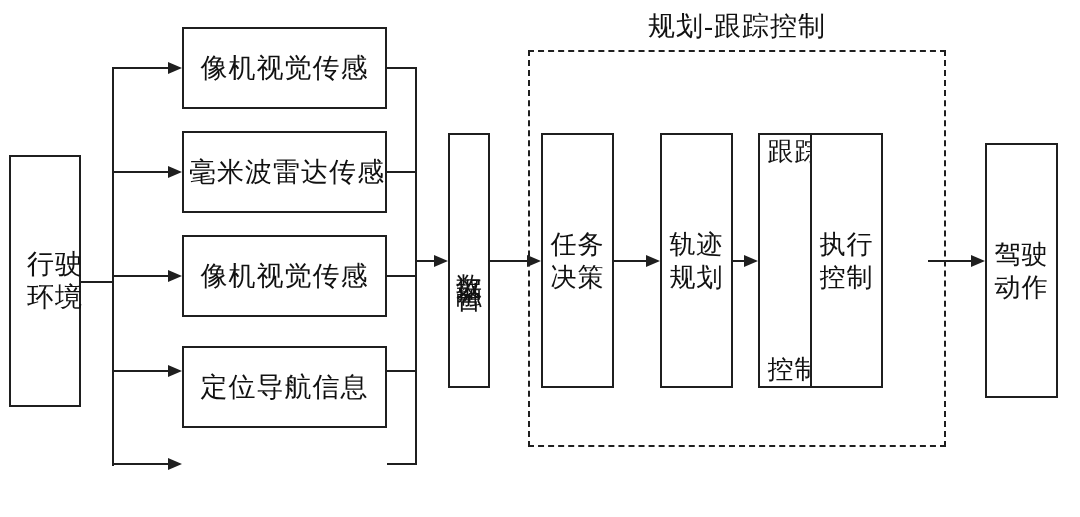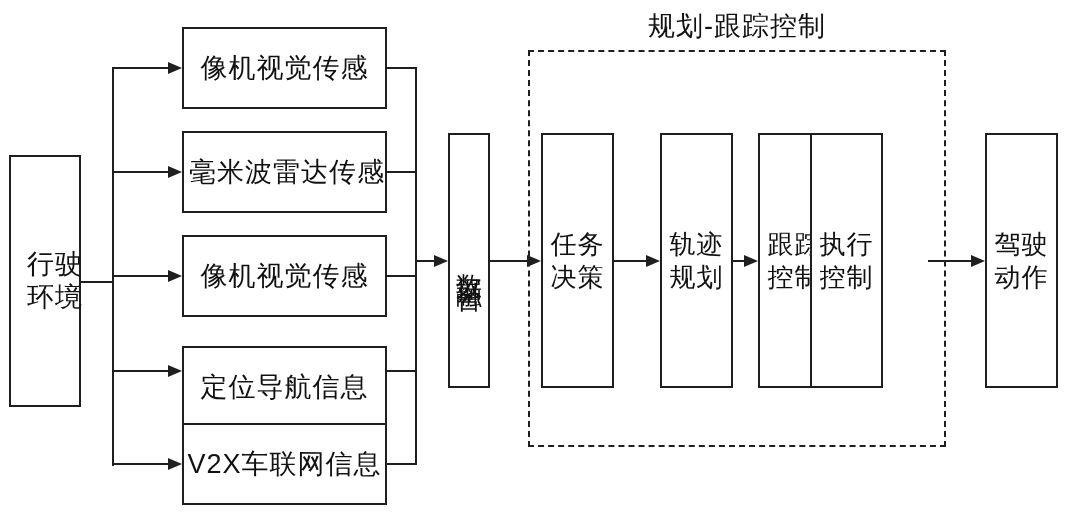--- a/index.html
+++ b/index.html
@@ -5,21 +5,21 @@
   :root{
     --line:#1f1f1f;
     --text:#111111;
     --bg:#ffffff;
   }
   html,body{margin:0;padding:0;background:var(--bg);}
   #canvas{
     position:relative;
     width:1080px;height:517px;
     background:var(--bg);
-    font-family:Liberation Sans, sans-serif;
+    font-family:Liberation Serif, serif;
     color:var(--text);
     overflow:hidden;
   }
   .bx{
     position:absolute;
     border:2px solid var(--line);
     background:var(--bg);
     display:flex;
     flex-direction:column;
     align-items:center;
@@ -61,21 +61,21 @@
   }
   
   #env-box{left:9px;top:155px;width:72px;height:252px;font-size:27px;padding-left:20px;}
   
   .sensor{left:182px;width:205px;height:82px;}
   
   #fusion-box{left:448px;top:133px;width:42px;height:255px;padding:0;}
   
   .stage{top:133px;width:73px;height:255px;font-size:26px;}
   
-  #action-box{left:985px;top:133px;width:73px;height:255px;font-size:26px;}
+  #action-box{left:985px;top:143px;width:73px;height:255px;font-size:26px;}
 </style>
 </head>
 <body>
 
 <div id="canvas">
 
   <div id="group-title">规划-跟踪控制</div>
 
   <div id="group-frame"></div>
 
@@ -104,23 +104,20 @@
   </div>
   <div class="bx sensor" style="top:131px;align-items:flex-end;">
     <span>毫米波雷达传感</span>
   </div>
   <div class="bx sensor" style="top:235px;">
     <span>像机视觉传感</span>
   </div>
   <div class="bx sensor" style="top:346px;">
     <span>定位导航信息</span>
   </div>
-  <div class="bx sensor" style="top:423px;">
-    <span>V2X车联网信息</span>
-  </div>
 
   <div class="hline" style="left:387px;top:67px;width:30px;"></div>
   <div class="hline" style="left:387px;top:171px;width:30px;"></div>
   <div class="hline" style="left:387px;top:275px;width:30px;"></div>
   <div class="hline" style="left:387px;top:370px;width:30px;"></div>
   <div class="hline" style="left:387px;top:463px;width:30px;"></div>
   <div class="vline" style="left:415px;top:67px;height:398px;"></div>
 
   <div class="hline" style="left:415px;top:260px;width:20px;"></div>
   <div class="ah" style="left:434px;top:255px;"></div>
@@ -139,21 +136,21 @@
   <div class="hline" style="left:614px;top:260px;width:32px;"></div>
   <div class="ah" style="left:646px;top:255px;"></div>
 
   <div class="bx stage" style="left:660px;text-align:center;">
     <span>轨迹</span>
     <span>规划</span>
   </div>
   <div class="hline" style="left:733px;top:260px;width:11px;"></div>
   <div class="ah" style="left:744px;top:255px;"></div>
 
-  <div class="bx stage" style="left:758px;">
+  <div class="bx stage" style="left:758px;justify-content:space-between;">
     <span>跟踪</span>
     <span>控制</span>
   </div>
   <div class="hline" style="left:831px;top:260px;width:10px;"></div>
   <div class="ah" style="left:841px;top:255px;"></div>
 
   <div class="bx stage" style="left:810px;">
     <span>执行</span>
     <span>控制</span>
   </div>

